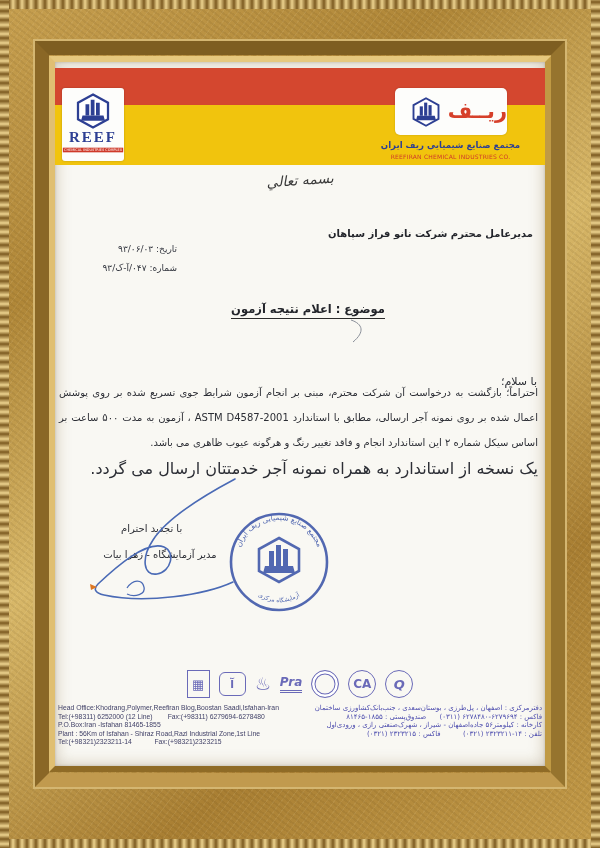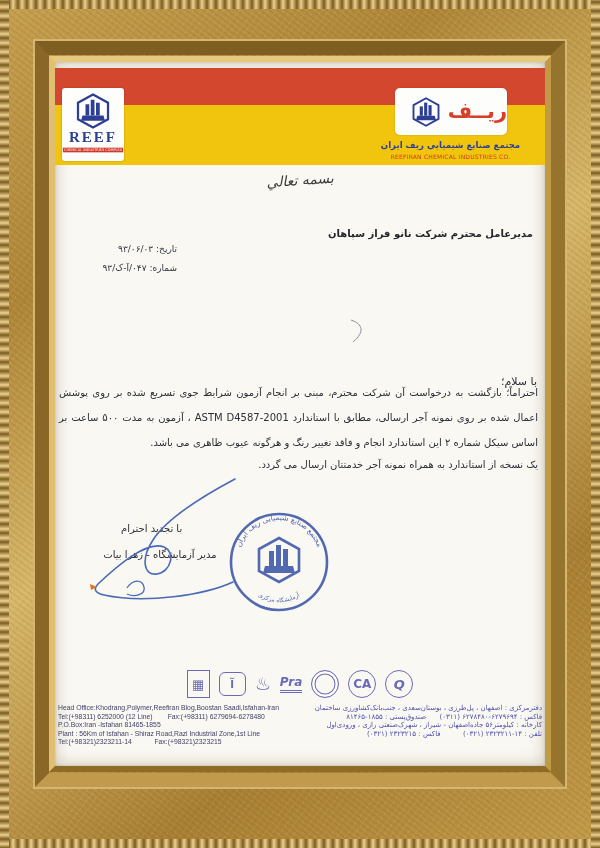--- a/index.html
+++ b/index.html
@@ -58,21 +58,21 @@
   .addressee{position:absolute;right:12px;top:166px;direction:rtl;font-weight:bold;
     font-size:10px;color:#23252b;}
   .subject{position:absolute;left:0;right:0;top:236px;text-align:center;transform:translateX(8px);}
   .subject span{font-weight:bold;font-size:11.5px;color:#23252b;border-bottom:1.5px solid #2b2b2b;
     padding-bottom:2px;direction:rtl;unicode-bidi:embed;}
   .pen-mark{position:absolute;left:292px;top:256px;}
 
   .salutation{position:absolute;right:8px;top:296px;direction:rtl;font-size:11px;color:#2c2e35;margin-top:17px;}
   .body-text{position:absolute;left:4px;right:7px;top:318px;direction:rtl;font-size:10px;
     line-height:25px;color:#2c2e35;text-align:justify;text-align-last:right;}
-  .closing{position:absolute;right:7px;top:397px;direction:rtl;font-size:10px;color:#2c2e35;}
+  .closing{position:absolute;right:7px;top:397px;direction:rtl;font-size:16px;color:#2c2e35;}
 
   .signoff{position:absolute;left:66px;top:461px;direction:rtl;font-size:10px;color:#2c2e35;}
   .signer{position:absolute;left:41px;top:487px;width:128px;text-align:center;direction:rtl;
     font-size:10px;color:#2c2e35;}
   .signature-svg{position:absolute;left:28px;top:414px;z-index:2;}
   .stamp-svg{position:absolute;left:172px;top:448px;opacity:.88;}
 
   
   .certs{position:absolute;left:0;right:0;top:606px;display:flex;justify-content:center;
     align-items:center;gap:9px;height:32px;color:#6a6ab8;}
@@ -140,20 +140,23 @@
 
   <div class="bismillah">بسمه تعالي</div>
 
   <div class="date-block">
     <div>تاریخ: ۹۳/۰۶/۰۳</div>
     <div>شماره: ۰۴۷/آ-ک/۹۳</div>
   </div>
 
   <div class="addressee">مدیرعامل محترم شرکت نانو فراز سپاهان</div>
 
+  <div class="subject">
+    <span>موضوع : اعلام نتیجه آزمون</span>
+  </div>
   <svg class="pen-mark" width="22" height="26" viewBox="0 0 22 26">
     <path d="M4,2 C16,6 18,14 6,24" fill="none" stroke="#8a8f99" stroke-width="1"></path>
   </svg>
 
   <div class="salutation">با سلام؛</div>
   <div class="body-text">احتراماً؛ بازگشت به درخواست آن شرکت محترم، مبنی بر انجام آزمون شرایط جوی تسریع شده بر روی پوشش اعمال شده بر روی نمونه آجر ارسالی، مطابق با استاندارد ASTM D4587-2001 ، آزمون به مدت ۵۰۰ ساعت بر اساس سیکل شماره ۲ این استاندارد انجام و فاقد تغییر رنگ و هرگونه عیوب ظاهری می باشد.</div>
   <div class="closing">یک نسخه از استاندارد به همراه نمونه آجر خدمتتان ارسال می گردد.</div>
 
   <div class="signoff">با تجدید احترام</div>
   <div class="signer">مدیر آزمایشگاه - زهرا بیات</div>

